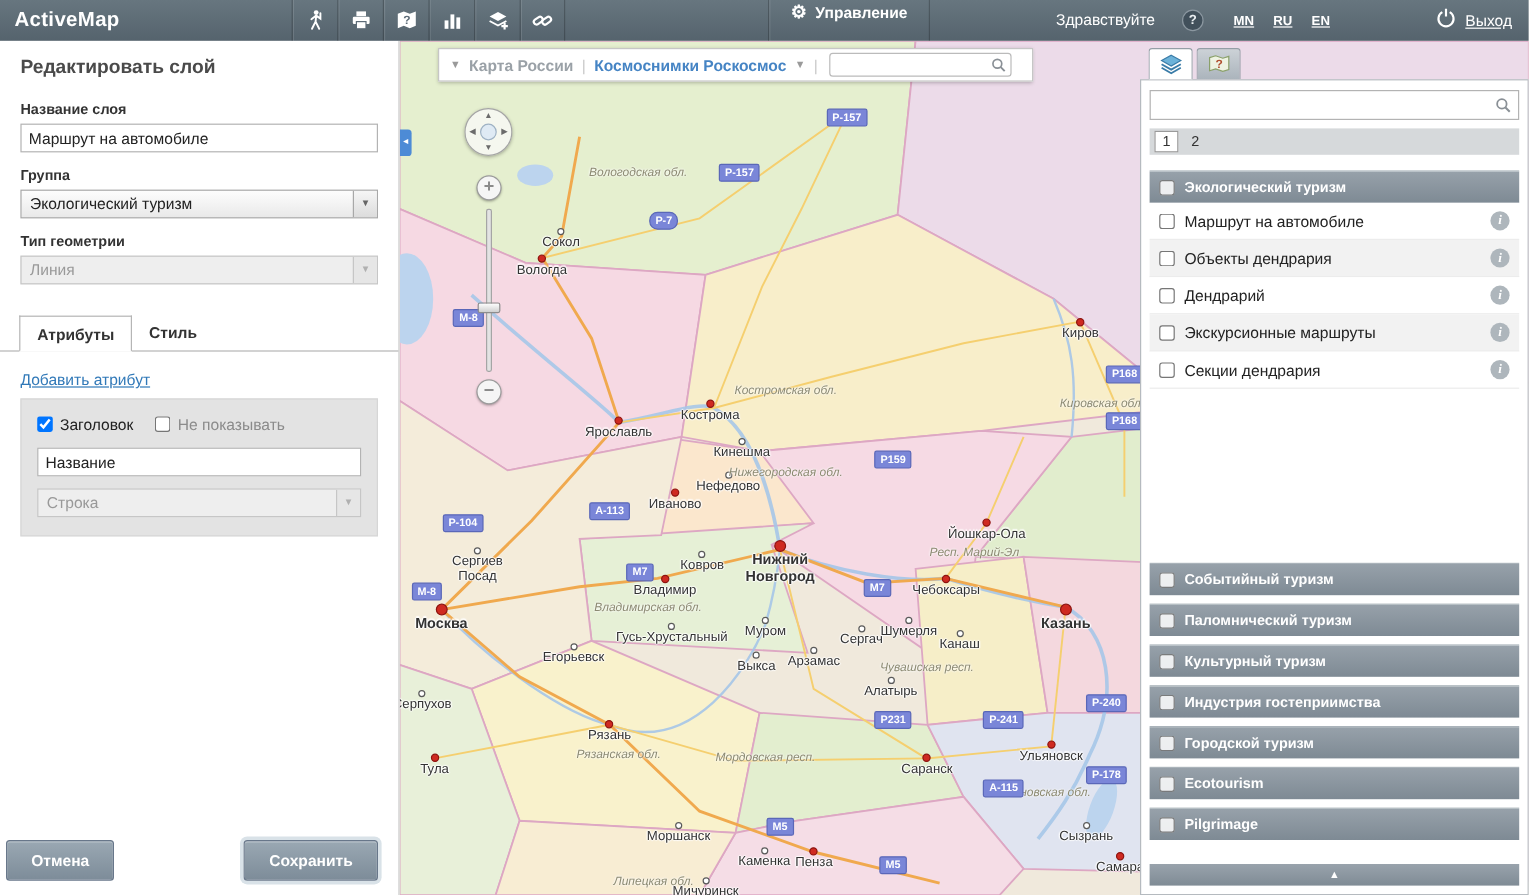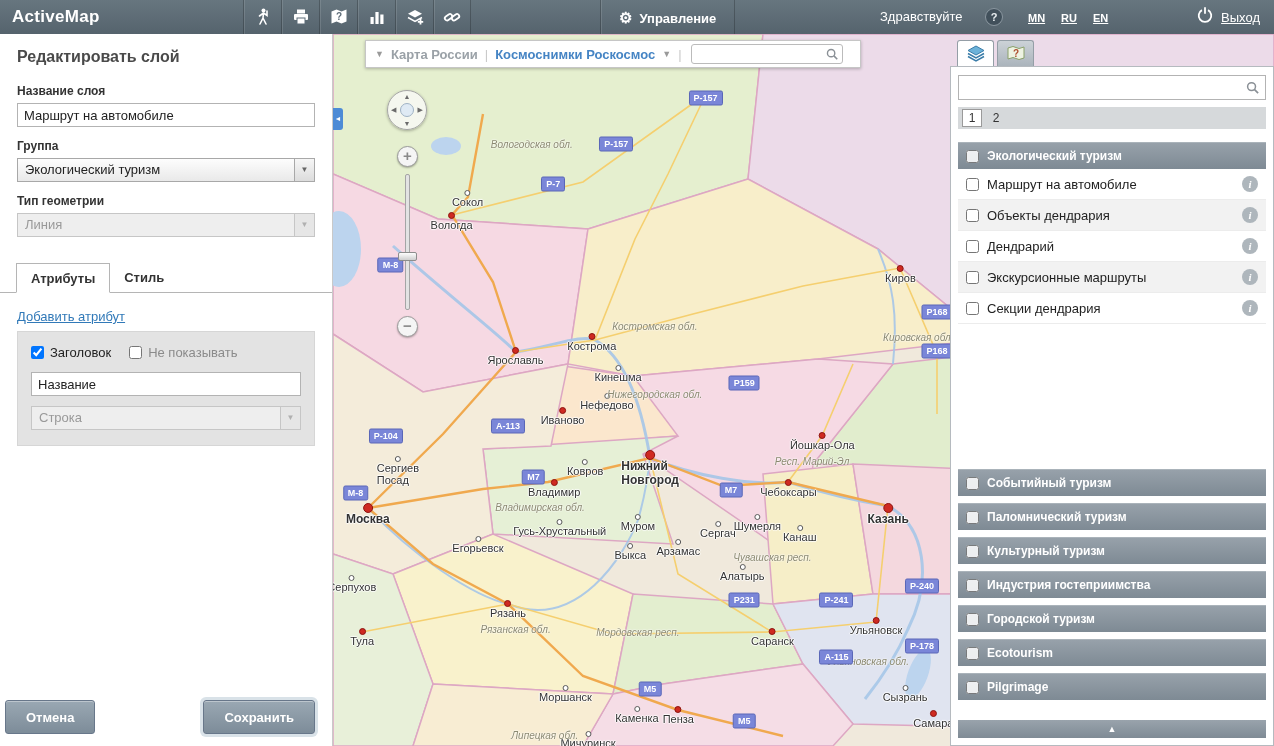--- a/index.html
+++ b/index.html
@@ -8,21 +8,21 @@
   body{font-family:"Liberation Sans",sans-serif;overflow:hidden;background:#fff}
   .app{position:relative;width:1274px;height:746px;overflow:hidden}
 
   
   .topbar{position:absolute;top:0;left:0;right:0;height:34px;background:linear-gradient(#67767f,#55636d);color:#fff;z-index:30}
   .logo{position:absolute;left:12px;top:0;line-height:34px;font-size:17px;font-weight:bold;letter-spacing:.3px}
   .tools{position:absolute;left:243px;top:0;height:34px;display:flex}
   .tool-btn{width:38px;height:34px;background:transparent;border:none;border-left:1px solid rgba(0,0,0,.22);box-shadow:inset 1px 0 0 rgba(255,255,255,.12);display:flex;align-items:center;justify-content:center;cursor:pointer}
   .tools .tool-btn:last-child{border-right:1px solid rgba(0,0,0,.22)}
   .tool-btn svg{width:20px;height:20px;display:block}
-  .mgmt{position:absolute;left:600px;top:0;height:34px;line-height:36px;padding:0 18px;border-left:1px solid rgba(0,0,0,.22);border-right:1px solid rgba(0,0,0,.22);box-shadow:inset 1px 0 0 rgba(255,255,255,.12);font-size:13px;font-weight:bold;cursor:pointer}
+  .mgmt{position:absolute;left:640px;top:0;height:34px;line-height:22px;padding:0 18px;border-left:1px solid rgba(0,0,0,.22);border-right:1px solid rgba(0,0,0,.22);box-shadow:inset 1px 0 0 rgba(255,255,255,.12);font-size:13px;font-weight:bold;cursor:pointer}
   .mgmt .gear{font-size:15px;margin-right:7px}
   .greet{position:absolute;left:880px;top:0;line-height:34px;font-size:13px}
   .help-circle{position:absolute;left:985px;top:8px;width:18px;height:18px;border-radius:50%;background:#41505b;border:1px solid #8b97a0;color:#e9eef1;font-size:11px;font-weight:bold;text-align:center;line-height:16px;cursor:pointer}
   .langs{position:absolute;left:1028px;top:0;line-height:34px}
   .lang-link{color:#fff;font-size:11px;font-weight:bold;text-decoration:underline;margin-right:16px;cursor:pointer}
   .logout{position:absolute;right:14px;top:0;height:34px;display:flex;align-items:center;gap:7px}
   .logout svg{width:18px;height:18px}
   .logout-link{color:#fff;font-size:13px;text-decoration:underline;cursor:pointer}
 
   
@@ -46,21 +46,21 @@
   .attr-box .lp-input{margin-top:12px}
   .attr-box .sel{margin-top:10px}
   .lp-buttons{position:absolute;bottom:12px;left:5px;right:17px;display:flex;justify-content:space-between}
   .btn{height:34px;padding:0 20px;background:linear-gradient(#9aa8b3,#7d8c99);border:1px solid #68778a;border-radius:3px;color:#fff;font-weight:bold;font-size:13px;font-family:inherit;cursor:pointer;box-shadow:inset 0 1px 0 rgba(255,255,255,.35)}
   .btn.save{box-shadow:inset 0 1px 0 rgba(255,255,255,.35),0 0 0 3px #d9e2e8}
 
   
   .map-area{position:absolute;top:34px;left:333px;right:0;bottom:0;background:#f0e9dc;overflow:hidden}
   .map-svg{position:absolute;left:0;top:0;width:941px;height:712px}
   .map-labels{position:absolute;left:0;top:0;width:941px;height:712px;z-index:2;pointer-events:none}
-  .city{position:absolute;transform:translate(-50%,-4px);color:#333}
+  .city{position:absolute;transform:translate(-50%,-4px);text-align:center;color:#333}
   .city .dot{display:block;margin:0 auto;width:7px;height:7px;border-radius:50%;background:#cf2a21;border:1px solid #8d1410}
   .city.tier1 .dot{width:10px;height:10px}
   .city.tier3 .dot{width:6px;height:6px;background:#fff;border:1.5px solid #5a5a5a}
   .city .lbl{display:block;font-size:11px;line-height:1.15;white-space:pre-line;text-shadow:-1px 0 1px #fff,1px 0 1px #fff,0 -1px 1px #fff,0 1px 1px #fff}
   .city.tier1 .lbl{font-weight:bold;font-size:12px}
   .region-label{position:absolute;transform:translate(-50%,-50%);font-size:10px;font-style:italic;color:#8c8a72;white-space:nowrap;text-shadow:0 0 2px #fff,0 0 2px #fff}
   .road-badge{position:absolute;transform:translate(-50%,-50%);background:#7a86d8;border:1px solid #5a67b8;border-radius:2px;color:#fff;font-size:9px;font-weight:bold;padding:1px 4px;line-height:11px}
   .map-toolbar{position:absolute;top:6px;left:32px;width:496px;height:28px;background:#fff;border:1px solid #c6c6c6;box-shadow:0 1px 3px rgba(0,0,0,.25);display:flex;align-items:center;gap:7px;padding:0 9px;z-index:5}
   .dd-arrow{color:#9a9a9a;font-size:9px;cursor:pointer}
   .base-layer{color:#9aa1a7;font-size:13px;font-weight:bold;cursor:pointer}
@@ -421,21 +421,21 @@
         <span class="region-label" style="left: 34.2%; top: 50.5%;">Нижегородская обл.</span>
         <span class="region-label" style="left: 22%; top: 66.5%;">Владимирская обл.</span>
         <span class="region-label" style="left: 50.9%; top: 60%;">Респ. Марий-Эл</span>
         <span class="region-label" style="left: 46.7%; top: 73.5%;">Чувашская респ.</span>
         <span class="region-label" style="left: 19.4%; top: 83.5%;">Рязанская обл.</span>
         <span class="region-label" style="left: 32.4%; top: 84%;">Мордовская респ.</span>
         <span class="region-label" style="left: 56.9%; top: 88%;">Ульяновская обл.</span>
         <span class="region-label" style="left: 22.5%; top: 98.5%; text-align: right;">Липецкая обл.</span>
         <span class="road-badge" style="left: 39.6%; top: 9%;">Р-157</span>
         <span class="road-badge" style="left: 30.1%; top: 15.5%;">Р-157</span>
-        <span class="road-badge" style="left: 23.4%; top: 21%;">Р-7</span>
+        <span class="road-badge" style="left: 23.4%; top: 21%; border-radius: 7px;">Р-7</span>
         <span class="road-badge" style="left: 6.1%; top: 32.5%;">М-8</span>
         <span class="road-badge" style="left: 2.4%; top: 64.5%;">М-8</span>
         <span class="road-badge" style="left: 5.6%; top: 56.5%;">Р-104</span>
         <span class="road-badge" style="left: 18.6%; top: 55%;">А-113</span>
         <span class="road-badge" style="left: 43.7%; top: 49%;">Р159</span>
         <span class="road-badge" style="left: 64.2%; top: 39%;">Р168</span>
         <span class="road-badge" style="left: 64.2%; top: 44.5%;">Р168</span>
         <span class="road-badge" style="left: 21.3%; top: 62.2%;">М7</span>
         <span class="road-badge" style="left: 42.3%; top: 64%;">М7</span>
         <span class="road-badge" style="left: 62.6%; top: 77.5%;">Р-240</span>

